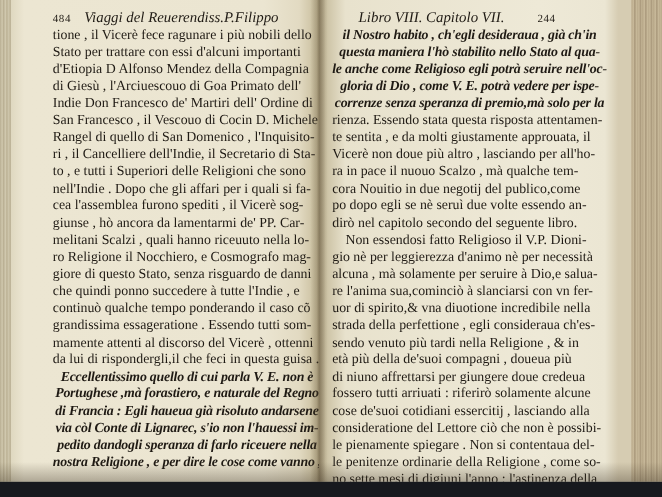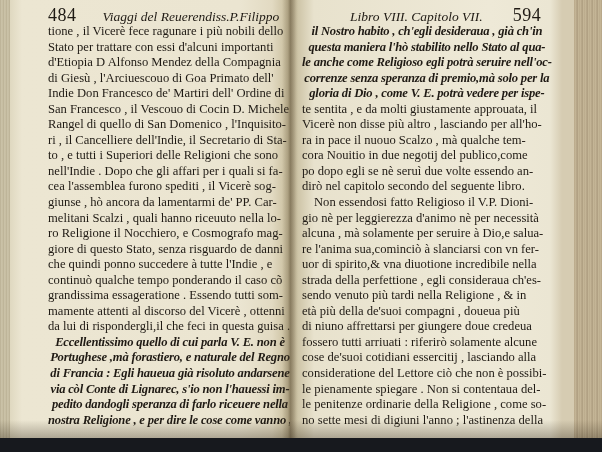--- a/index.html
+++ b/index.html
@@ -36,25 +36,25 @@
   .content {
     position: absolute; top: 8px;
     font-size: 12.6px; line-height: 15.55px;
     white-space: nowrap;
   }
   .page-left .content { left: 48px; }
   .page-right .content { left: 12px; }
   .running-head {
     display: flex; align-items: baseline; font-size: 13.5px; height: 16px;
   }
-  .folio { font-size: 18px; letter-spacing: 0.5px; }
+  .folio { font-size: 10px; letter-spacing: 0.5px; }
   .head-title { font-style: italic; }
-  .page-left .head-title { margin-left: 26px; }
+  .page-left .head-title { margin-left: 12px; }
   .page-right .running-head { justify-content: flex-start; }
-  .page-right .head-title { margin-left: 48px; }
+  .page-right .head-title { margin-left: 24px; }
   .page-right .folio { margin-left: 30px; }
   .line { display: block; height: 15.55px; }
   .it { font-style: italic; font-weight: bold; letter-spacing: -0.2px; text-align: center; }
   .indent { padding-left: 12px; }
   .gutter-shadow {
     position: absolute; left: 282px; top: 0; width: 16px; height: 438px;
     background: linear-gradient(90deg, rgba(90,75,50,0) 0%, rgba(90,75,50,0.35) 50%, rgba(90,75,50,0) 100%);
     pointer-events: none;
   }
   .bottom-shadow {
@@ -107,30 +107,31 @@
           <span class="line it">nostra Religione , e per dire le cose come vanno ,</span>
         </div>
 
     </div>
   </div>
 
   <div class="page page-right">
     <div class="content">
       <div class="running-head">
         <span class="head-title">Libro VIII. Capitolo VII.</span>
-        <span class="folio">594</span>
+        <span class="folio">244</span>
       </div>
       <div id="right-lines">
           <span class="line it">il Nostro habito , ch'egli desideraua , già ch'in</span>
           <span class="line it">questa maniera l'hò stabilito nello Stato al qua-</span>
           <span class="line it">le anche come Religioso egli potrà seruire nell'oc-</span>
+          <span class="line it">gloria di Dio , come V. E. potrà vedere per ispe-</span>
           <span class="line it">correnze senza speranza di premio,mà solo per la</span>
-          <span class="line it">gloria di Dio , come V. E. potrà vedere per ispe-</span>
+          <span class="line">rienza. Essendo stata questa risposta attentamen-</span>
           <span class="line">te sentita , e da molti giustamente approuata, il</span>
-          <span class="line">Vicerè non disse più altro , lasciando per all'ho-</span>
+          <span class="line">Vicerè non doue più altro , lasciando per all'ho-</span>
           <span class="line">ra in pace il nuouo Scalzo , mà qualche tem-</span>
           <span class="line">cora Nouitio in due negotij del publico,come</span>
           <span class="line">po dopo egli se nè seruì due volte essendo an-</span>
           <span class="line">dirò nel capitolo secondo del seguente libro.</span>
           <span class="line indent">Non essendosi fatto Religioso il V.P. Dioni-</span>
           <span class="line">gio nè per leggierezza d'animo nè per necessità</span>
           <span class="line">alcuna , mà solamente per seruire à Dio,e salua-</span>
           <span class="line">re l'anima sua,cominciò à slanciarsi con vn fer-</span>
           <span class="line">uor di spirito,&amp; vna diuotione incredibile nella</span>
           <span class="line">strada della perfettione , egli consideraua ch'es-</span>

